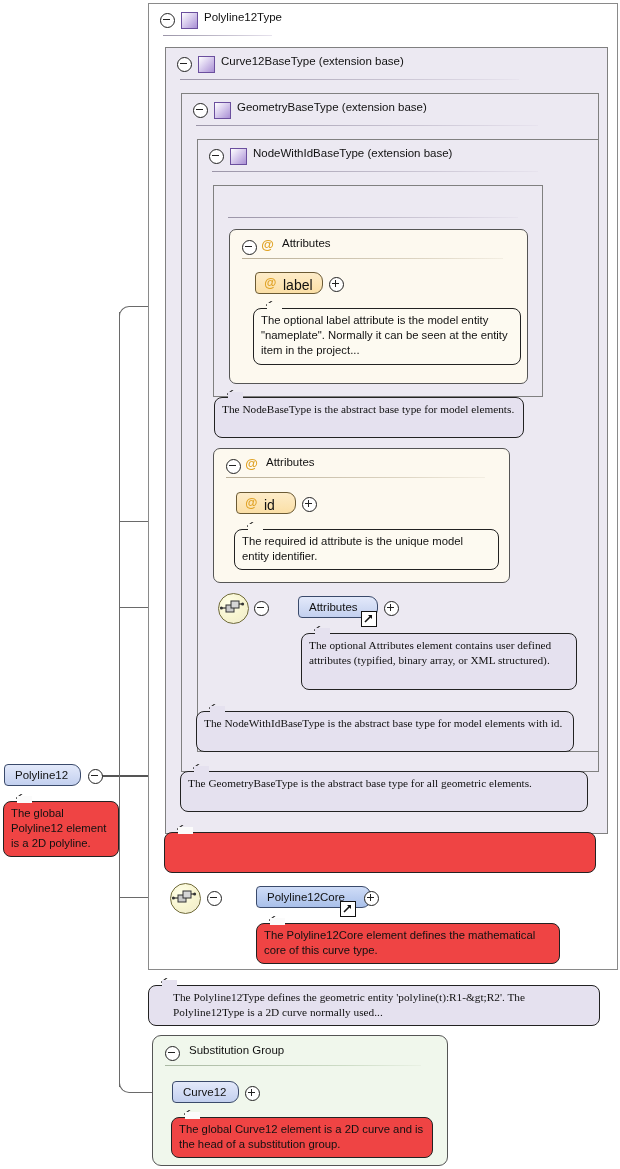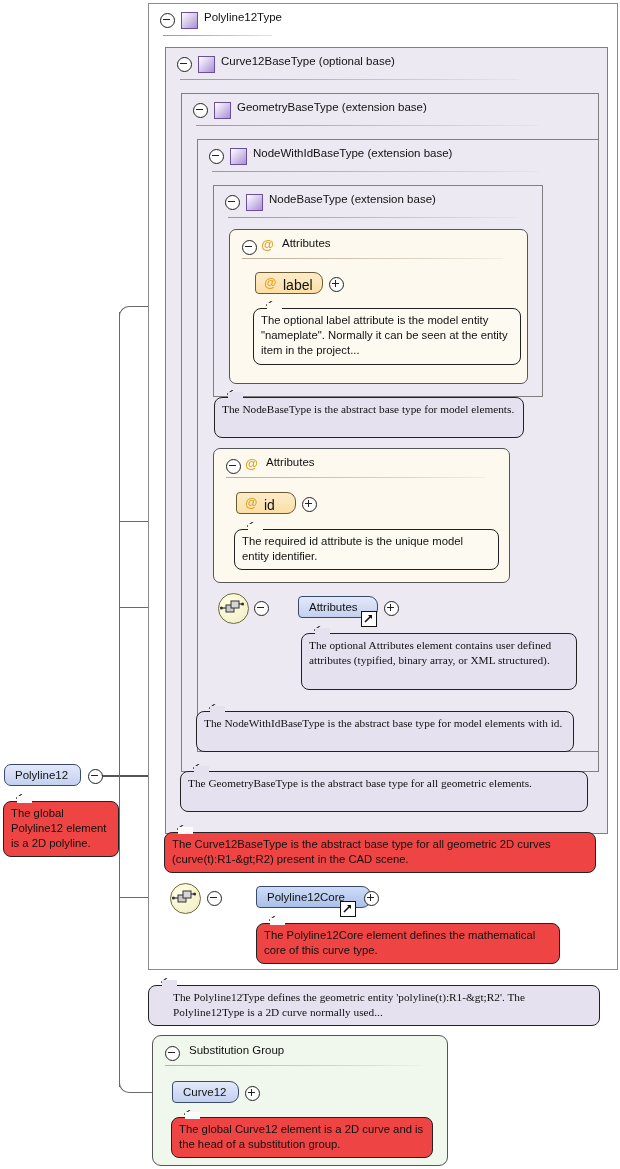--- a/index.html
+++ b/index.html
@@ -186,21 +186,21 @@
     <span class="tsq" style="left:32px;top:8px;"></span>
     <span class="ttl">Polyline12Type</span>
   </div>
   <div class="rule" style="left:14px;right:345px;top:31px;"></div>
 </div>
 
 <div class="typebox" style="left:165px;top:47px;width:443px;height:787px;">
   <div class="hdr">
     <span class="mcircle" style="left:11px;top:9px;"></span>
     <span class="tsq" style="left:32px;top:8px;"></span>
-    <span class="ttl">Curve12BaseType (optional base)</span>
+    <span class="ttl">Curve12BaseType (extension base)</span>
   </div>
   <div class="rule" style="left:14px;right:88px;top:31px;"></div>
 </div>
 
 <div class="typebox" style="left:181px;top:93px;width:418px;height:679px;">
   <div class="hdr">
     <span class="mcircle" style="left:11px;top:9px;"></span>
     <span class="tsq" style="left:32px;top:8px;"></span>
     <span class="ttl">GeometryBaseType (extension base)</span>
   </div>
@@ -210,25 +210,20 @@
 <div class="typebox" style="left:197px;top:139px;width:402px;height:613px;">
   <div class="hdr">
     <span class="mcircle" style="left:11px;top:9px;"></span>
     <span class="tsq" style="left:32px;top:8px;"></span>
     <span class="ttl">NodeWithIdBaseType (extension base)</span>
   </div>
   <div class="rule" style="left:14px;right:60px;top:31px;"></div>
 </div>
 
 <div class="typebox" style="left:213px;top:185px;width:330px;height:212px;">
-  <div class="hdr">
-    <span class="mcircle" style="left:11px;top:9px;"></span>
-    <span class="tsq" style="left:32px;top:8px;"></span>
-    <span class="ttl">NodeBaseType (extension base)</span>
-  </div>
   <div class="rule" style="left:14px;right:24px;top:31px;"></div>
 </div>
 
 <div class="attrpanel" style="left:229px;top:229px;width:299px;height:155px;">
   <span class="mcircle ahdr" style="left:12px;top:10px;"></span>
   <span class="at">@</span>
   <span class="atitle">Attributes</span>
   <span class="arule"></span>
 
   <div class="attrpill" style="left:25px;top:42px;width:68px;">
@@ -299,21 +294,20 @@
   <span>The NodeWithIdBaseType is the abstract base type for model elements with id.</span>
 <span class="tipfill" style="background: rgb(229, 225, 239); left: 13px; top: -6px; width: 15px; height: 7px;"></span></div>
 
 <div class="note lav" style="left:180px;top:771px;width:408px;height:41px;">
   <span class="tip"></span>
   <span>The GeometryBaseType is the abstract base type for all geometric elements.</span>
 <span class="tipfill" style="background: rgb(229, 225, 239); left: 13px; top: -6px; width: 15px; height: 7px;"></span></div>
 
 <div class="note white" style="left:164px;top:832px;width:432px;height:41px;">
   <span class="tip"></span>
-  <span>The Curve12BaseType is the abstract base type for all geometric 2D curves (curve(t):R1-&amp;gt;R2) present in the CAD scene.</span>
 <span class="tipfill" style="background: rgb(251, 251, 251); left: 13px; top: -6px; width: 15px; height: 7px;"></span></div>
 
 <div class="seq" style="left:170px;top:883px;">
   <svg width="27" height="27" viewBox="0 0 27 27">
     <rect x="7" y="11" width="8" height="7" fill="#c9c9c9" stroke="#333" stroke-width="1"></rect>
     <rect x="12" y="7" width="8" height="7" fill="#d6d6d6" stroke="#333" stroke-width="1"></rect>
     <path d="M2 14 H7" stroke="#333" stroke-width="1.2"></path>
     <path d="M20 10 H24" stroke="#333" stroke-width="1.2"></path>
     <circle cx="2.4" cy="14" r="1.5" fill="#333"></circle>
     <circle cx="23.6" cy="10" r="1.5" fill="#333"></circle>
@@ -351,21 +345,21 @@
     <span class="plbl">Curve12</span>
   </div>
   <span class="pcircle" style="left:92px;top:50px;"></span>
 
   <div class="note white" style="left:18px;top:81px;width:262px;height:41px;">
     <span class="tip"></span>
     <span>The global Curve12 element is a 2D curve and is the head of a substitution group.</span>
   <span class="tipfill" style="background: rgb(251, 251, 251); left: 13px; top: -6px; width: 15px; height: 7px;"></span></div>
 </div>
 
-<div class="elpill" style="left:4px;top:764px;width:77px;border-radius:7px;">
+<div class="elpill" style="left:4px;top:764px;width:77px;">
   <span class="plbl">Polyline12</span>
 </div>
 <span class="mcircle" style="left:88px;top:769px;"></span>
 
 <div class="note white" style="left:3px;top:801px;width:116px;height:56px;">
   <span class="tip"></span>
   <span>The global Polyline12 element is a 2D polyline.</span>
 <span class="tipfill" style="background: rgb(251, 251, 251); left: 13px; top: -6px; width: 15px; height: 7px;"></span></div>
 
 </body></html>

